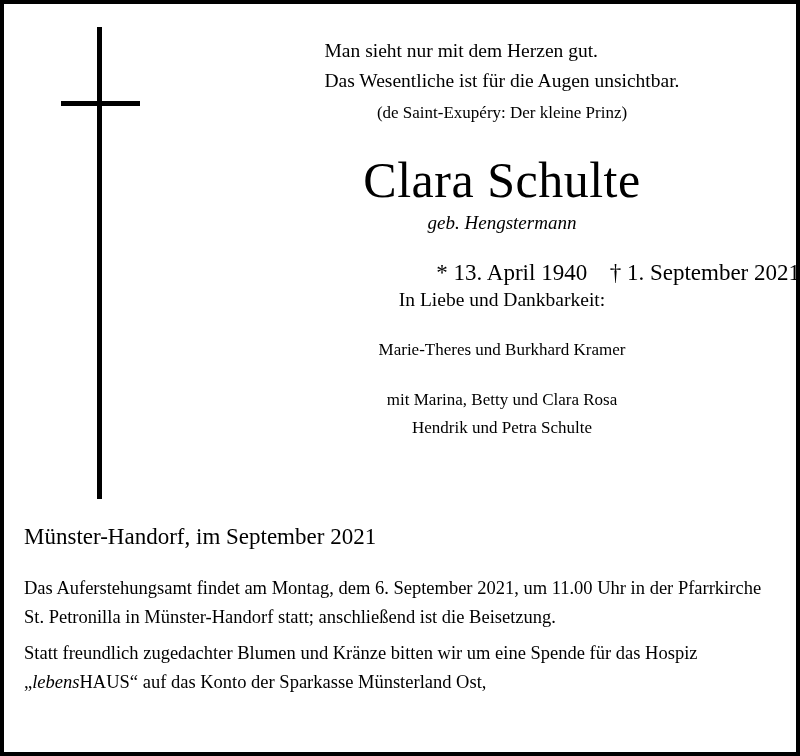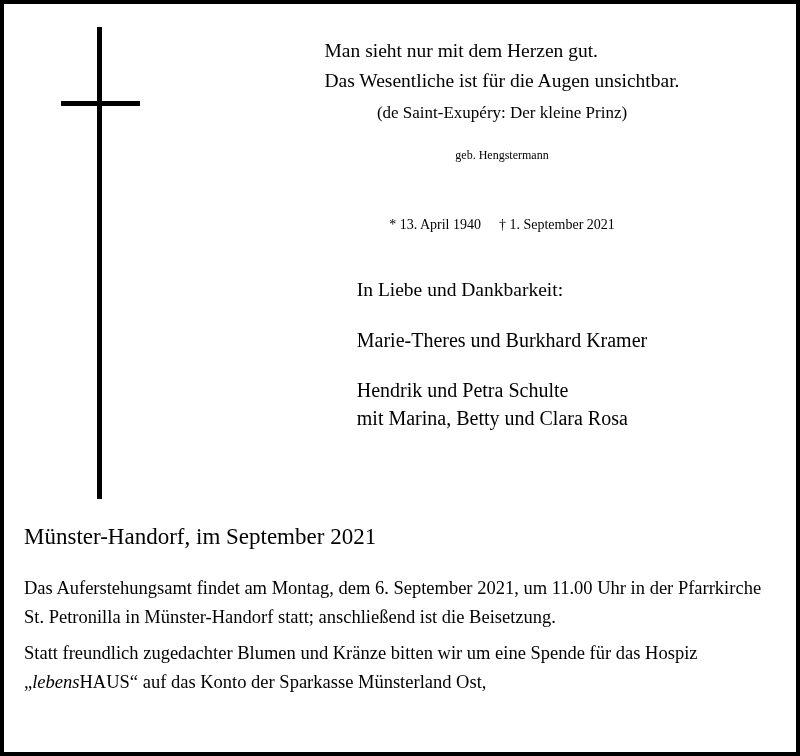--- a/index.html
+++ b/index.html
@@ -76,50 +76,50 @@
 
   .deceased-name {
     font-size: 50px;
     line-height: 60px;
     font-weight: normal;
     margin: 22px 0 0 0;
     letter-spacing: 0.5px;
   }
 
   .maiden-name {
-    font-size: 12px;
+    font-size: 19px;
     line-height: 26px;
-    margin-top: 14px;
+    font-style: italic;
   }
 
   .life-dates {
-    font-size: 14px;
+    font-size: 23px;
     line-height: 26px;
-    margin-top: 44px;
-    white-space: nowrap;
+    margin-top: 24px;
+    white-space: nowrap;
+    text-align: right;
   }
   .life-dates .date-sep {
     display: inline-block;
     width: 11px;
   }
 
   .mourners {
     display: inline-block;
-    text-align: left;
-    margin-top: 38px;
+    text-align: center;
   }
   .mourners-intro {
     font-size: 19.5px;
     line-height: 28px;
   }
   .mourner-group {
     margin-top: 22px;
   }
   .mourner-line {
-    font-size: 20px;
+    font-size: 17px;
     line-height: 28px;
     white-space: nowrap;
   }
 
   
   .lower-panel {
     position: absolute;
     left: 0;
     top: 520px;
     width: 800px;
@@ -153,39 +153,40 @@
   </div>
 
   <div class="upper-panel">
 
     <div class="epigraph">
       <div class="epigraph-line">Man sieht nur mit dem Herzen gut.</div>
       <div class="epigraph-line">Das Wesentliche ist für die Augen unsichtbar.</div>
       <div class="epigraph-source">(de Saint-Exupéry: Der kleine Prinz)</div>
     </div>
 
+    <h1 class="deceased-name">Clara Schulte</h1>
 
     <div class="maiden-name">geb. Hengstermann</div>
 
     <div class="life-dates">
       <span>* 13. April 1940</span>
       <span class="date-sep"></span>
       <span>† 1. September 2021</span>
     </div>
 
     <div class="mourners">
       <div class="mourners-intro">In Liebe und Dankbarkeit:</div>
 
       <div class="mourner-group">
         <div class="mourner-line">Marie-Theres und Burkhard Kramer</div>
       </div>
 
       <div class="mourner-group">
+        <div class="mourner-line">mit Marina, Betty und Clara Rosa</div>
         <div class="mourner-line">Hendrik und Petra Schulte</div>
-        <div class="mourner-line">mit Marina, Betty und Clara Rosa</div>
       </div>
     </div>
 
   </div>
 
   <div class="lower-panel">
 
     <div class="place-date">Münster-Handorf, im September 2021</div>
 
     <div class="info-paragraph">Das Auferstehungsamt findet am Montag, dem 6. September 2021, um 11.00 Uhr in der Pfarrkirche St. Petronilla in Münster-Handorf statt; anschließend ist die Beisetzung.</div>

